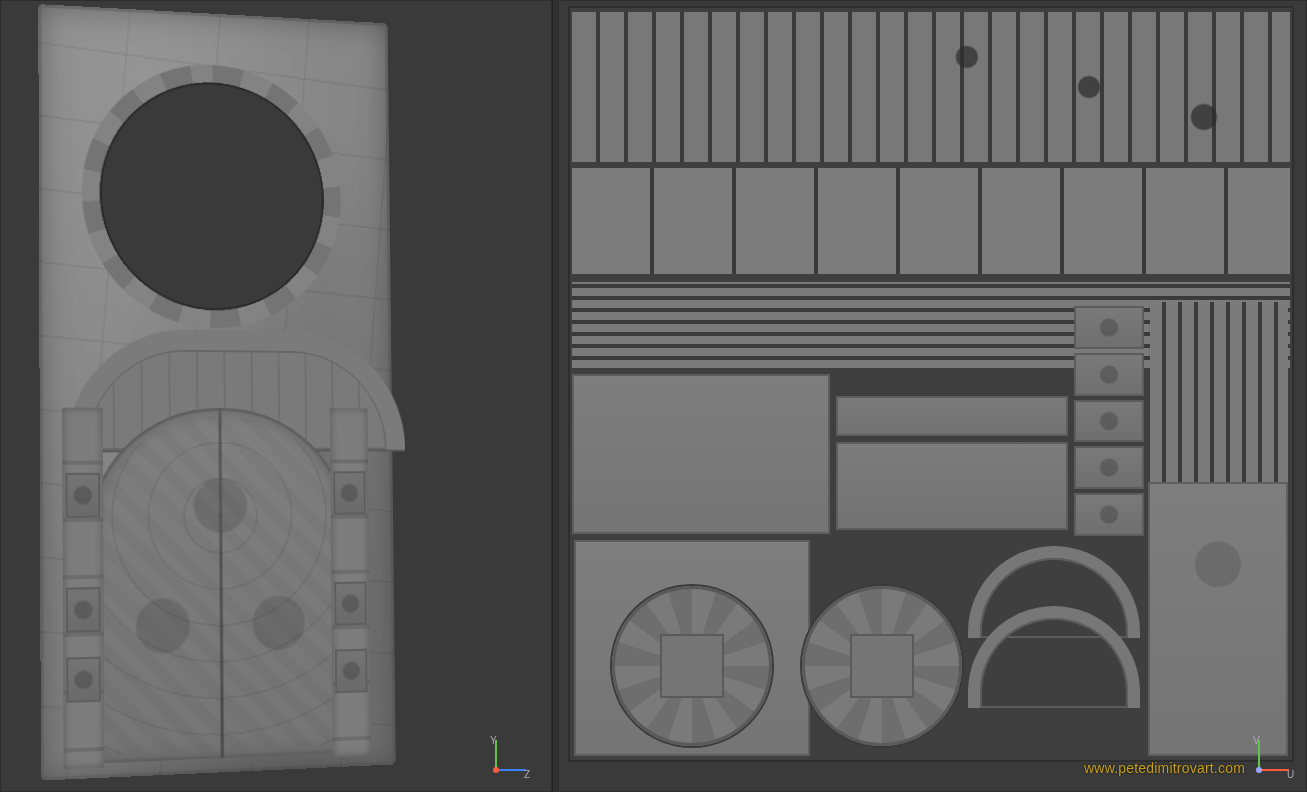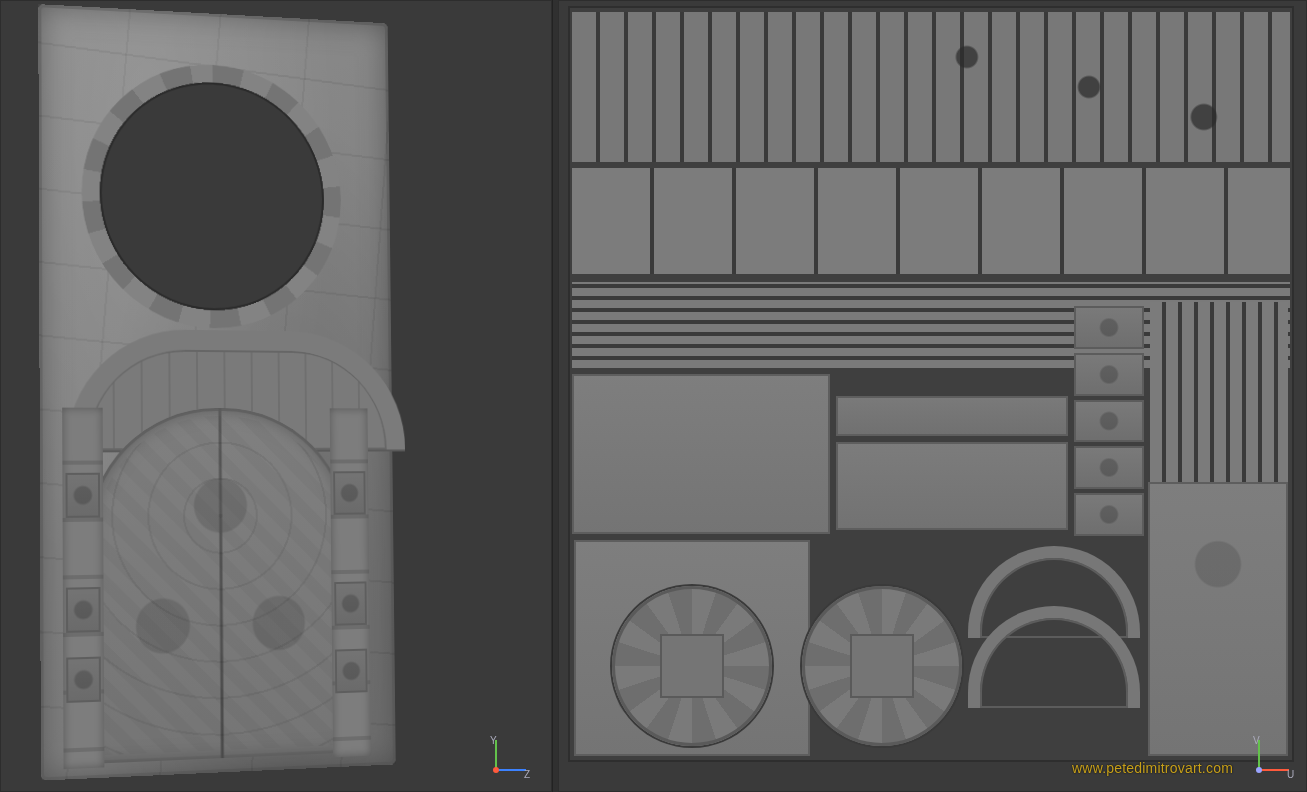--- a/index.html
+++ b/index.html
@@ -60,21 +60,21 @@
   .gizmo svg { width: 44px; height: 44px; overflow: visible; }
   .gizmo text {
     font: 10px sans-serif;
     fill: #aab;
   }
 
   
   .watermark {
     position: absolute;
     bottom: 16px;
-    right: 74px;
+    right: 62px;
     font-size: 14px;
     letter-spacing: .2px;
     color: #c7a01b;
     text-shadow: 0 0 2px #000;
   }
 
   
   .model-wrap {
     position: absolute;
     left: 40px;

